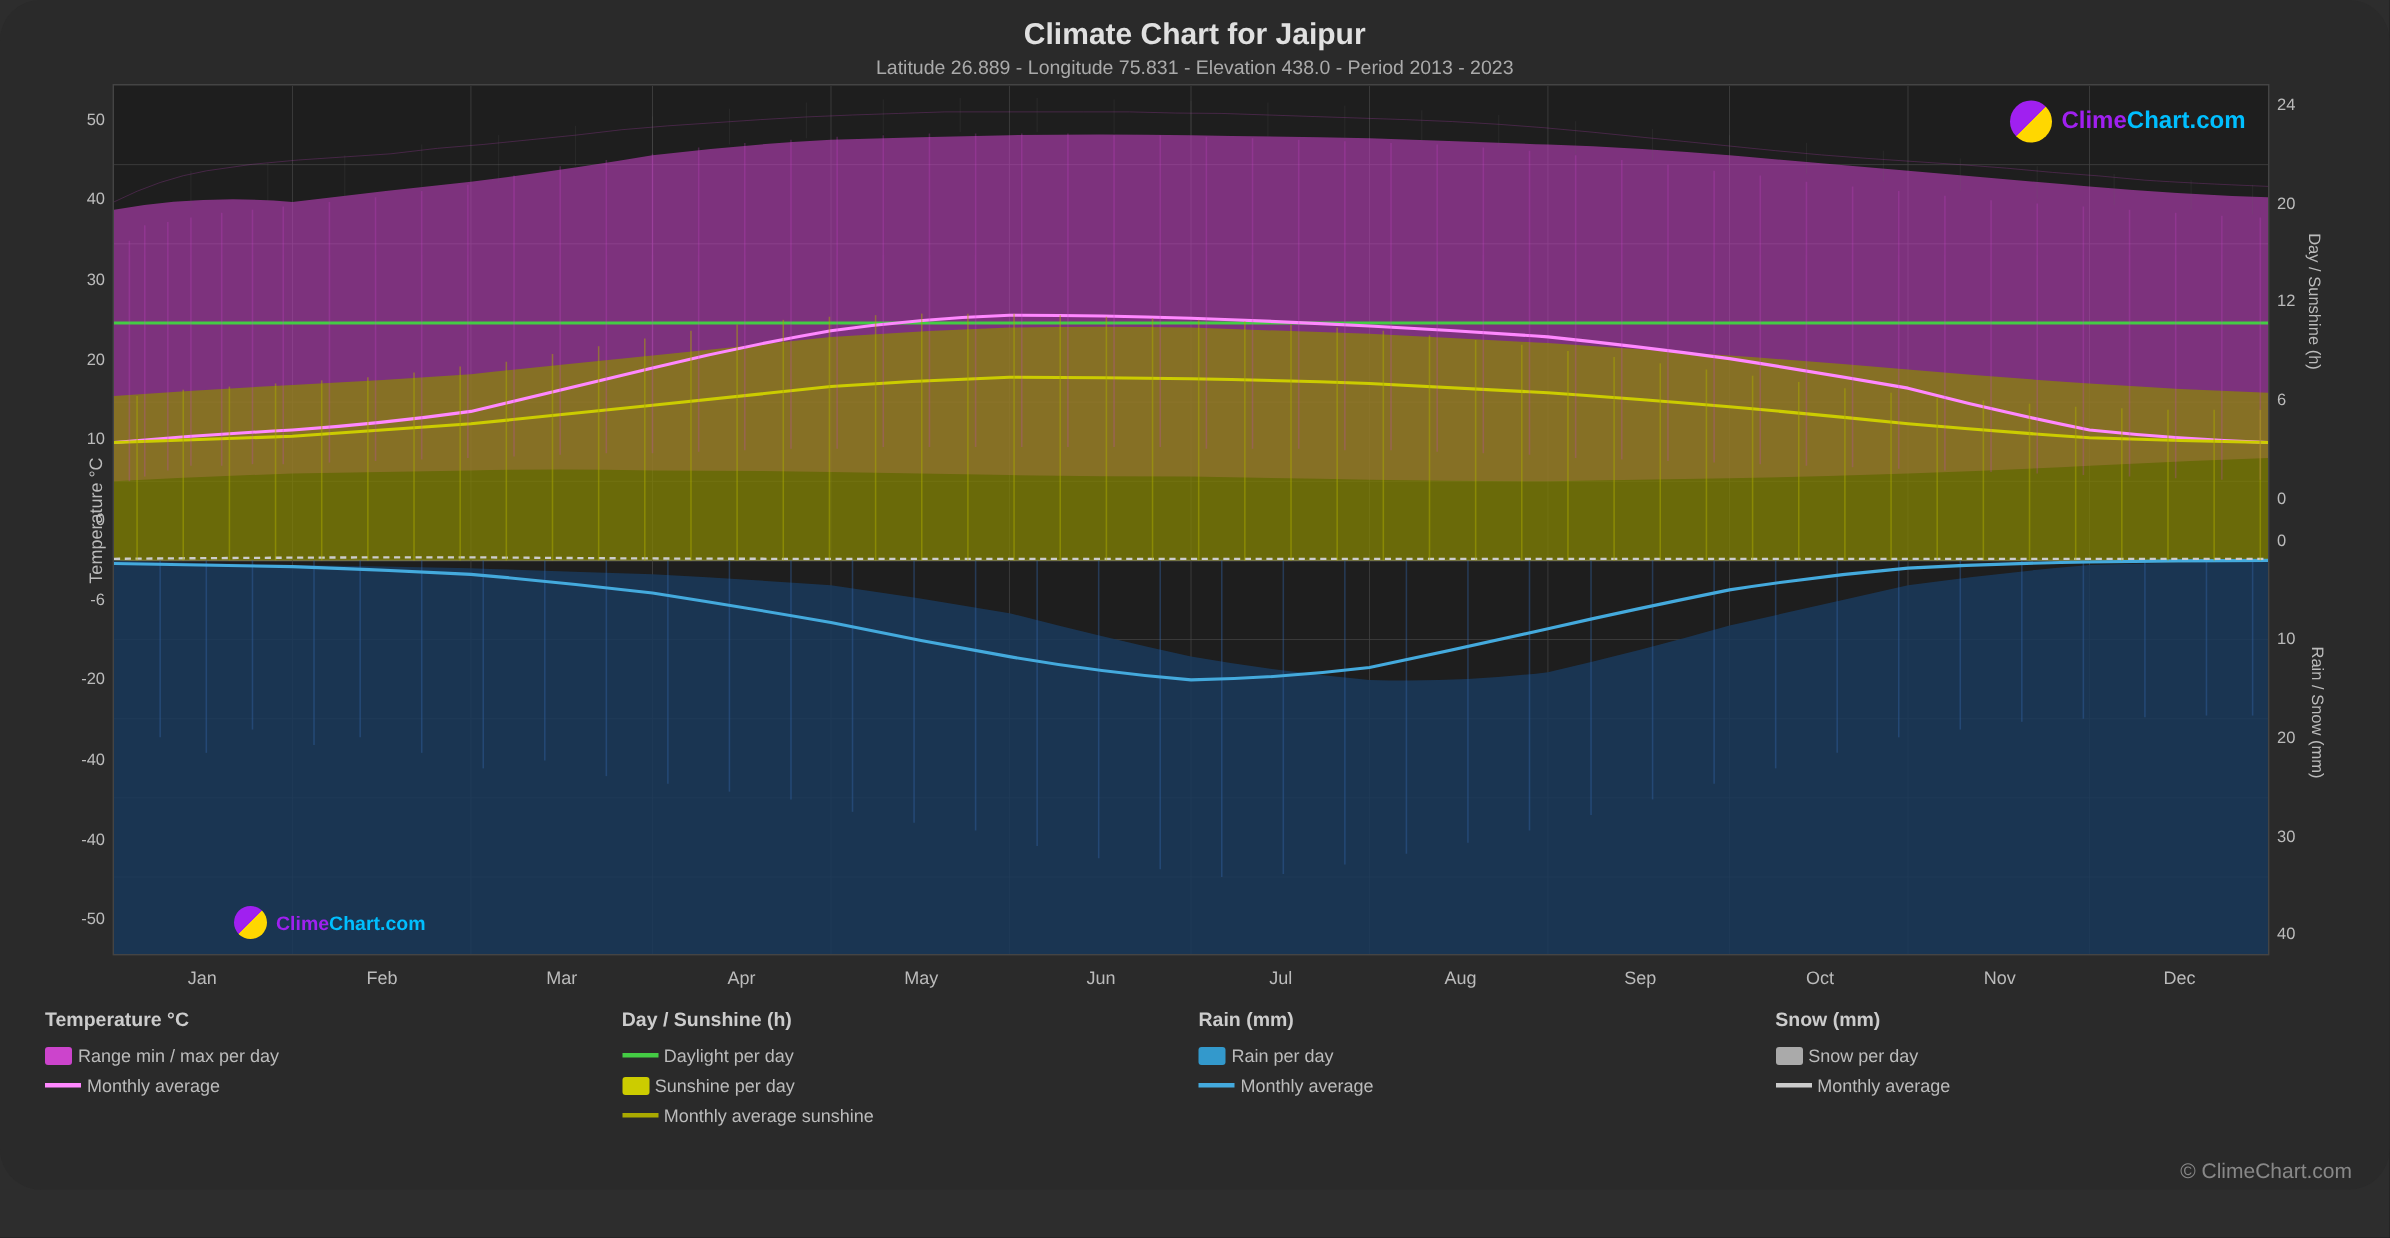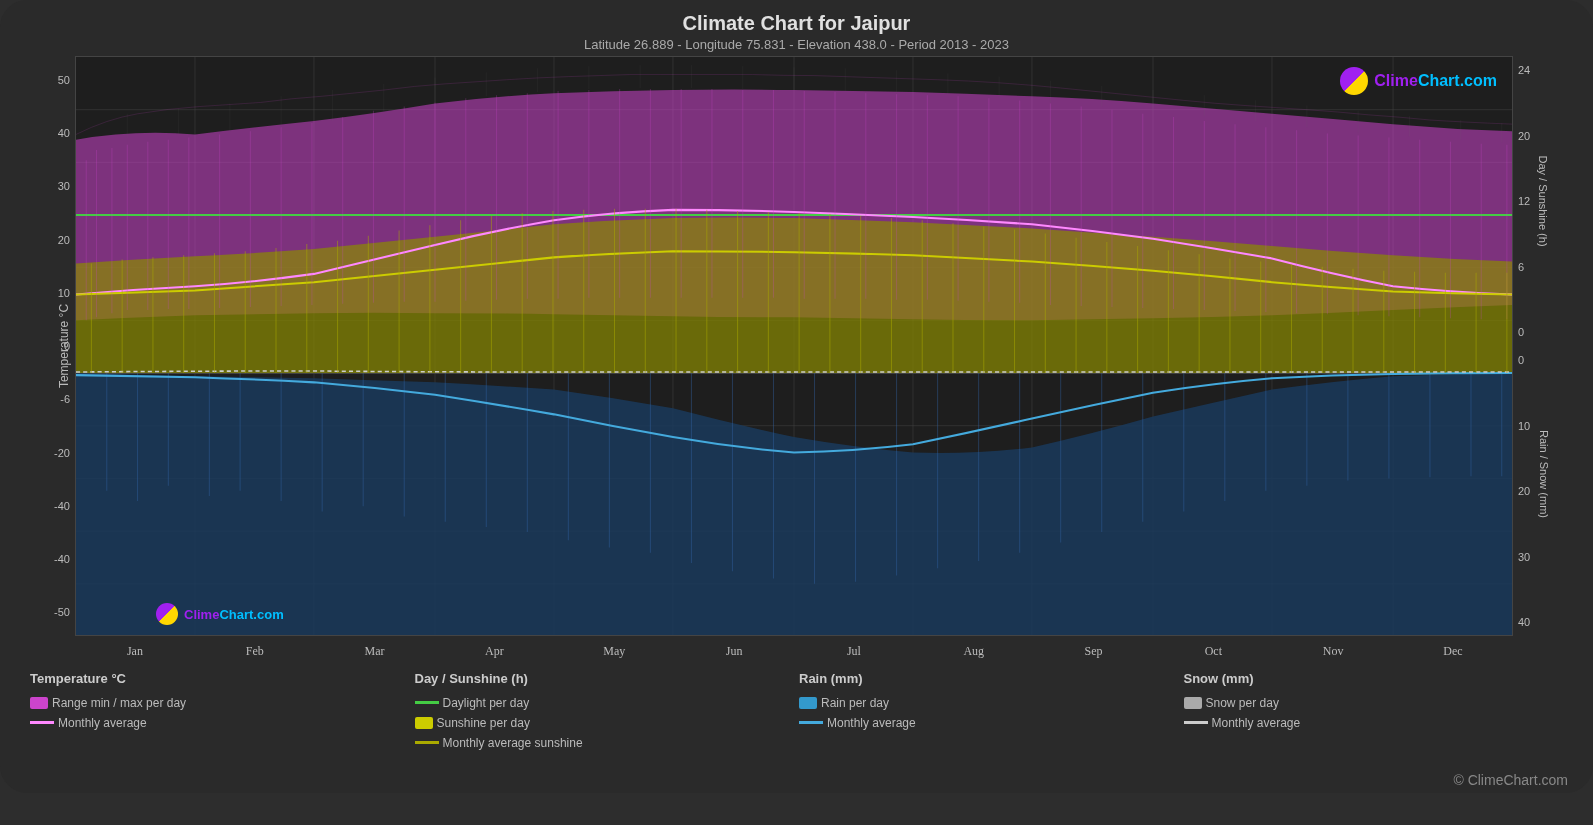--- a/index.html
+++ b/index.html
@@ -79,21 +79,20 @@
       display: flex;
     }
     .x-axis-spacer-left { width: 55px; }
     .x-axis-spacer-right { width: 60px; }
     .x-axis-labels {
       flex: 1;
       display: flex;
       justify-content: space-between;
       align-items: center;
       padding: 5px 0;
-      font-family: Liberation Serif, serif;
     }
     .x-label {
       color: #bbb;
       font-size: 12px;
       text-align: center;
       flex: 1;
     }
     .legend-area {
       height: 130px;
       margin: 0 20px;

